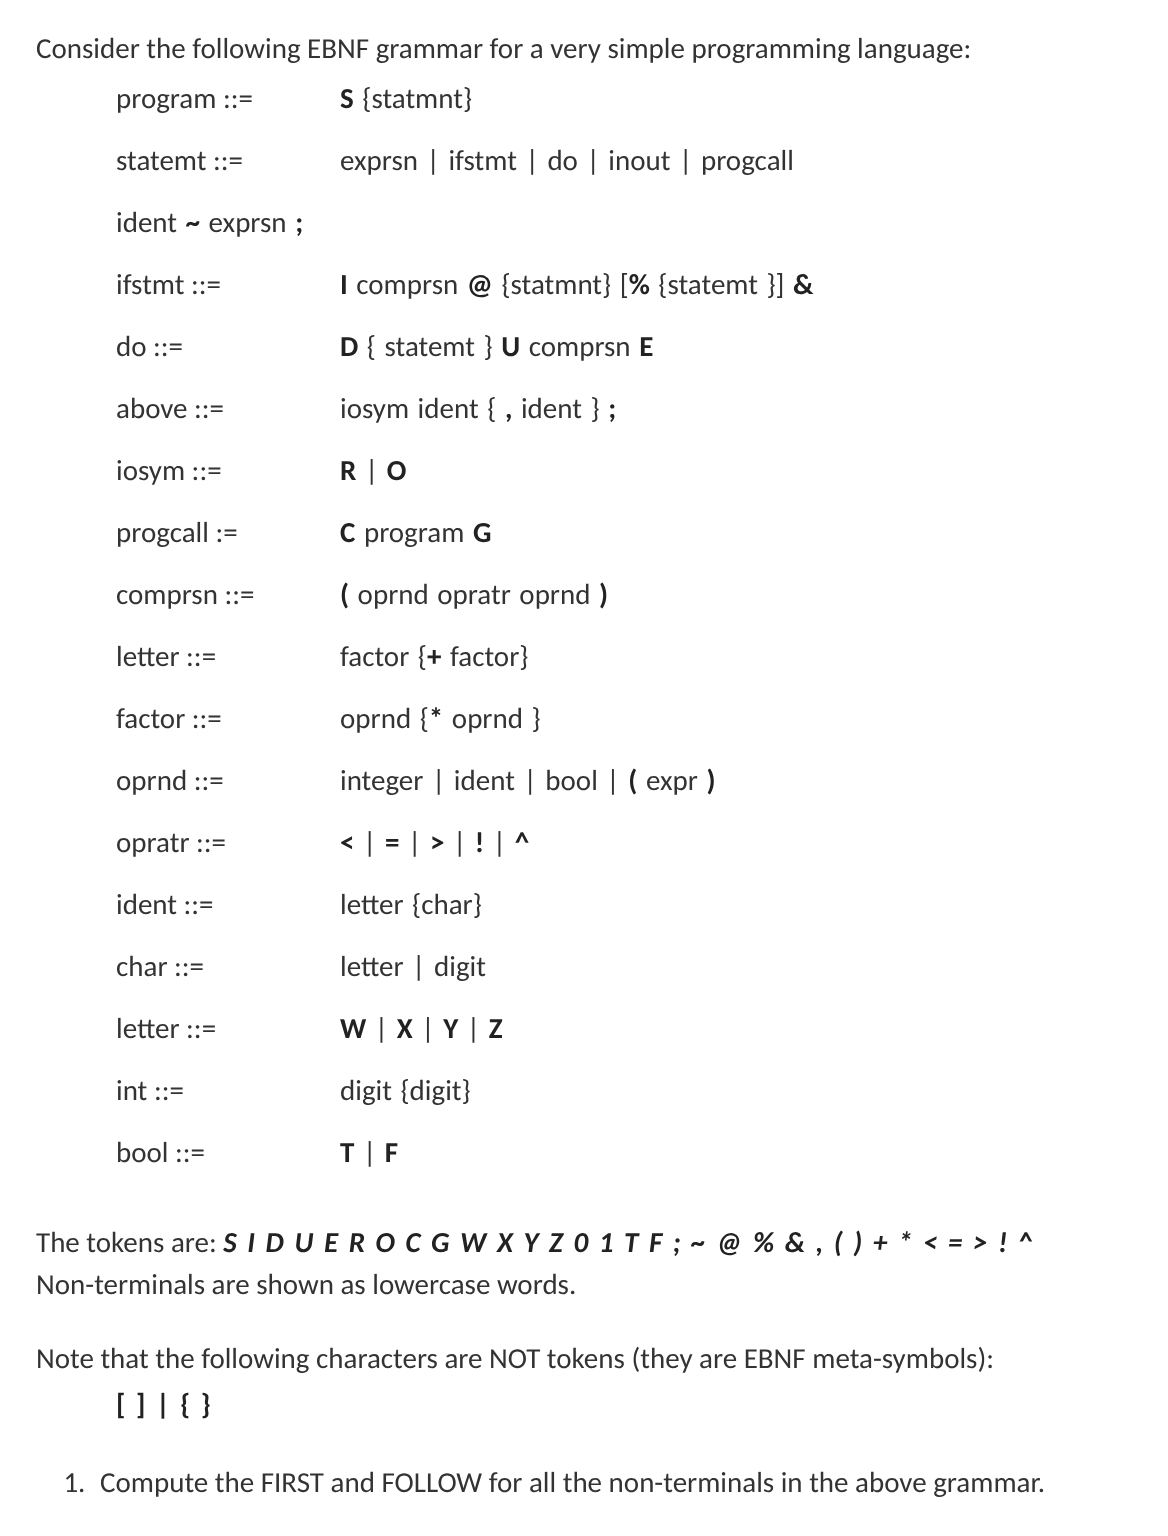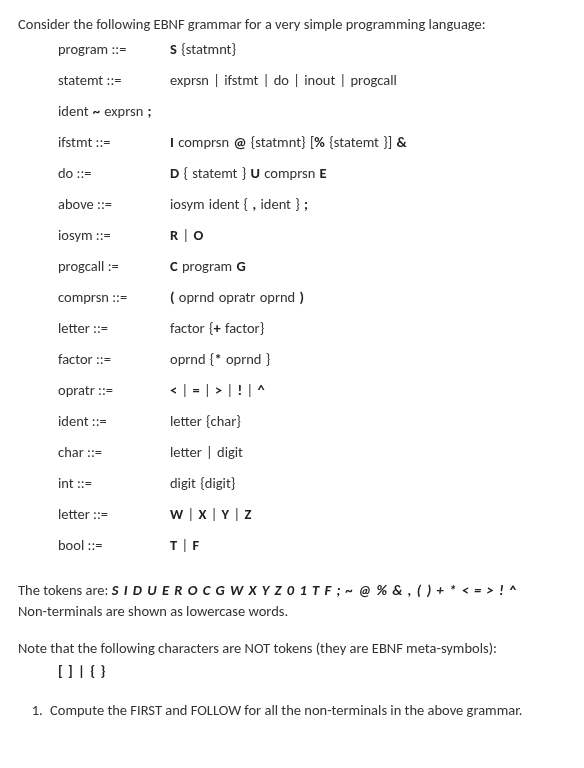--- a/index.html
+++ b/index.html
@@ -103,38 +103,42 @@
       </div>
       <div class="rule">
         <div class="lhs">letter ::=</div>
         <div class="rhs">factor {<span class="b">+</span> factor}</div>
       </div>
       <div class="rule">
         <div class="lhs">factor  ::=</div>
         <div class="rhs">oprnd {<span class="b">*</span> oprnd }</div>
       </div>
       <div class="rule">
+        <div class="lhs">oprnd   ::=</div>
+        <div class="rhs">integer | ident | bool | <span class="b">(</span> expr <span class="b">)</span></div>
+      </div>
+      <div class="rule">
         <div class="lhs">opratr  ::=</div>
         <div class="rhs"><span class="b">&lt;</span> | <span class="b">=</span> | <span class="b">&gt;</span> | <span class="b">!</span> | <span class="b">^</span></div>
       </div>
       <div class="rule">
         <div class="lhs">ident   ::=</div>
         <div class="rhs">letter {char}</div>
       </div>
       <div class="rule">
         <div class="lhs">char    ::=</div>
         <div class="rhs">letter | digit</div>
       </div>
       <div class="rule">
+        <div class="lhs">letter  ::=</div>
+        <div class="rhs"><span class="b">W</span> | <span class="b">X</span> | <span class="b">Y</span> | <span class="b">Z</span></div>
+      </div>
+      <div class="rule">
         <div class="lhs">int ::=</div>
         <div class="rhs">digit {digit}</div>
-      </div>
-      <div class="rule">
-        <div class="lhs">letter  ::=</div>
-        <div class="rhs"><span class="b">W</span> | <span class="b">X</span> | <span class="b">Y</span> | <span class="b">Z</span></div>
       </div>
       <div class="rule">
         <div class="lhs">bool ::=</div>
         <div class="rhs"><span class="b">T</span> | <span class="b">F</span></div>
       </div>
     </div>
 
   <div class="after">
     <div>
       <span>The tokens are: </span><span class="b tokens">S I D U E R O C G W X Y Z 0 1 T F ; ~ @ % &amp; , ( ) + * &lt; = &gt; ! ^</span>

